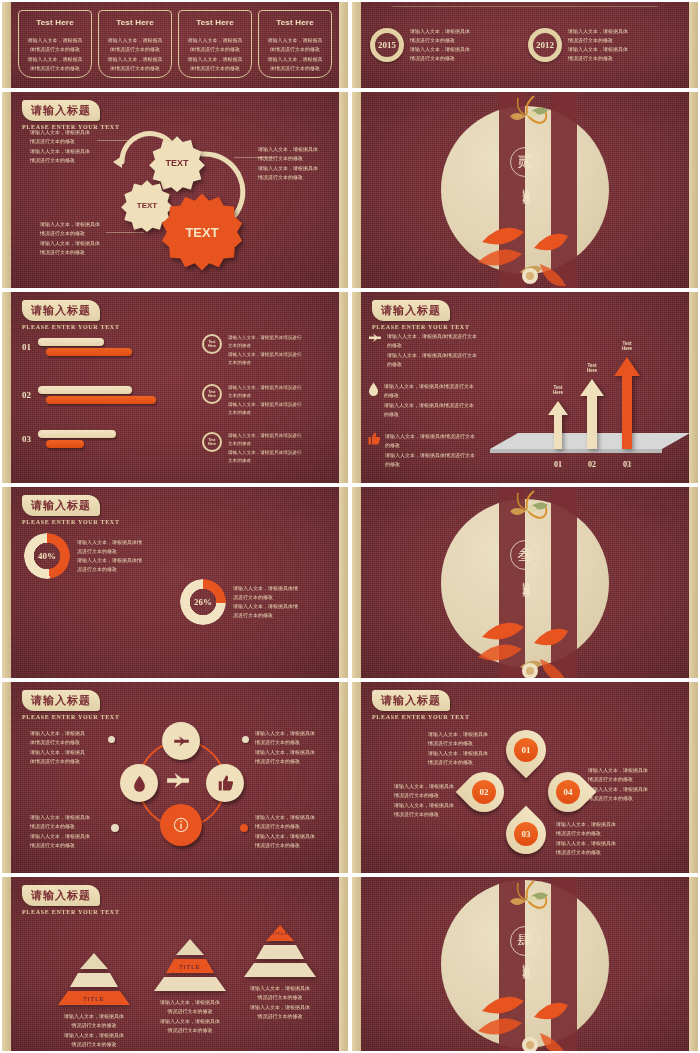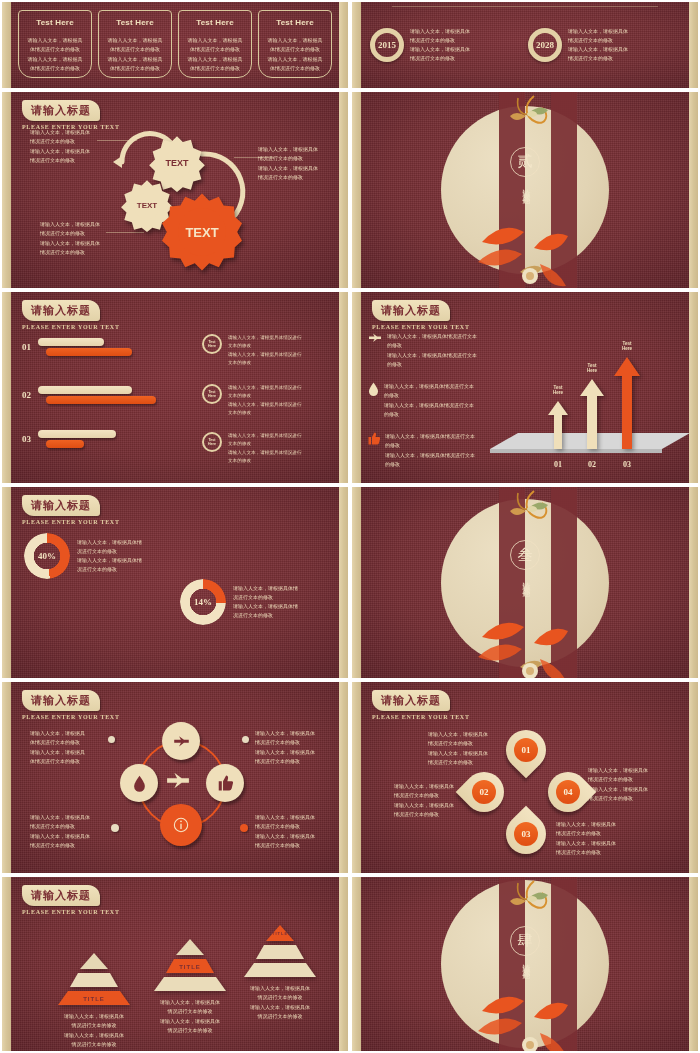--- a/index.html
+++ b/index.html
@@ -286,21 +286,21 @@
       <div class="tl-item">
         <div class="ring">2015</div>
         <div>
           <div class="bt">请输入人文本，请根据具体
 情况进行文本的修改</div>
           <div class="bt">请输入人文本，请根据具体
 情况进行文本的修改</div>
         </div>
       </div>
       <div class="tl-item">
-        <div class="ring">2028</div>
+        <div class="ring">2012</div>
         <div>
           <div class="bt">请输入人文本，请根据具体
 情况进行文本的修改</div>
           <div class="bt">请输入人文本，请根据具体
 情况进行文本的修改</div>
         </div>
       </div>
     </div>
   </div>
 
@@ -549,21 +549,21 @@
 况进行文本的修改</div>
         <div class="bt">请输入人文本，请根据具体情
 况进行文本的修改</div>
       </div>
     </div>
 
     <div class="donut-cell" style="left: 178px; top: 46px; position: relative;">
       <div class="donut" id="donut-1" style="background: conic-gradient(rgb(232, 84, 31) 0deg, rgb(232, 84, 31) 93.6deg, rgb(242, 227, 194) 93.6deg, rgb(242, 227, 194) 360deg); border-radius: 50%; mask-image: radial-gradient(circle, transparent 0px, transparent 13px, rgb(0, 0, 0) 13.5px);">
         
       </div>
-        <div style="position: absolute; left: 0px; top: 0px; width: 46px; height: 46px; display: flex; align-items: center; justify-content: center; color: rgb(242, 226, 192); font-size: 9px; font-weight: bold; font-family: &quot;Liberation Serif&quot;, serif; pointer-events: none;">14%</div>
+        <div style="position: absolute; left: 0px; top: 0px; width: 46px; height: 46px; display: flex; align-items: center; justify-content: center; color: rgb(242, 226, 192); font-size: 9px; font-weight: bold; font-family: &quot;Liberation Serif&quot;, serif; pointer-events: none;">26%</div>
       <div>
         <div class="bt">请输入人文本，请根据具体情
 况进行文本的修改</div>
         <div class="bt">请输入人文本，请根据具体情
 况进行文本的修改</div>
       </div>
     </div>
 
   </div>
 

